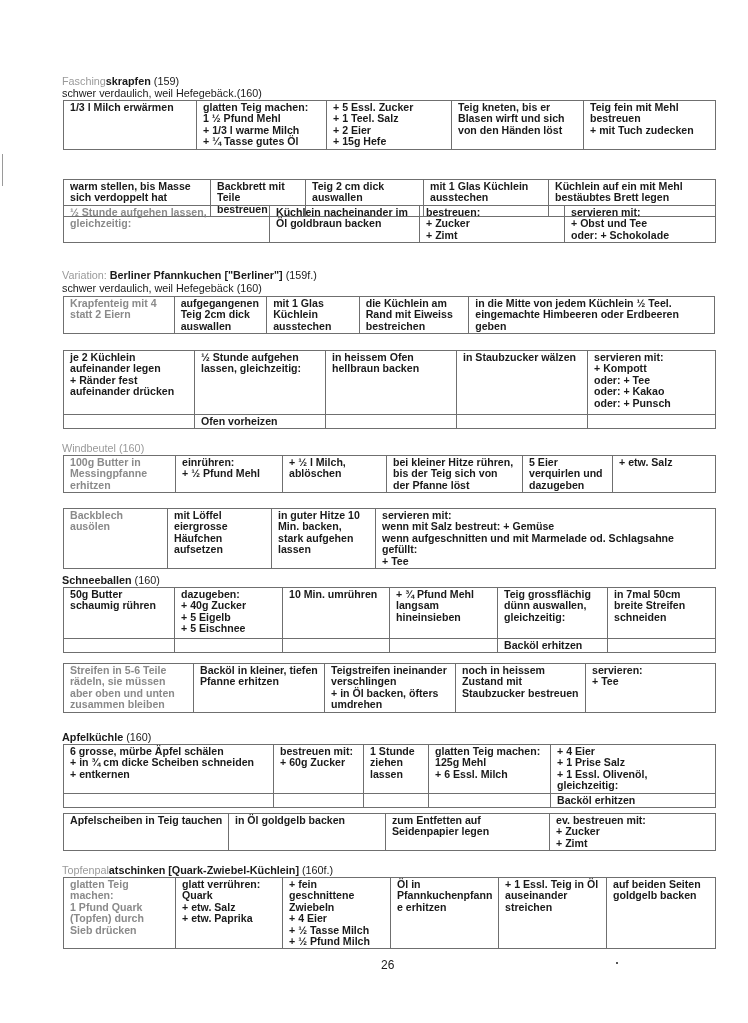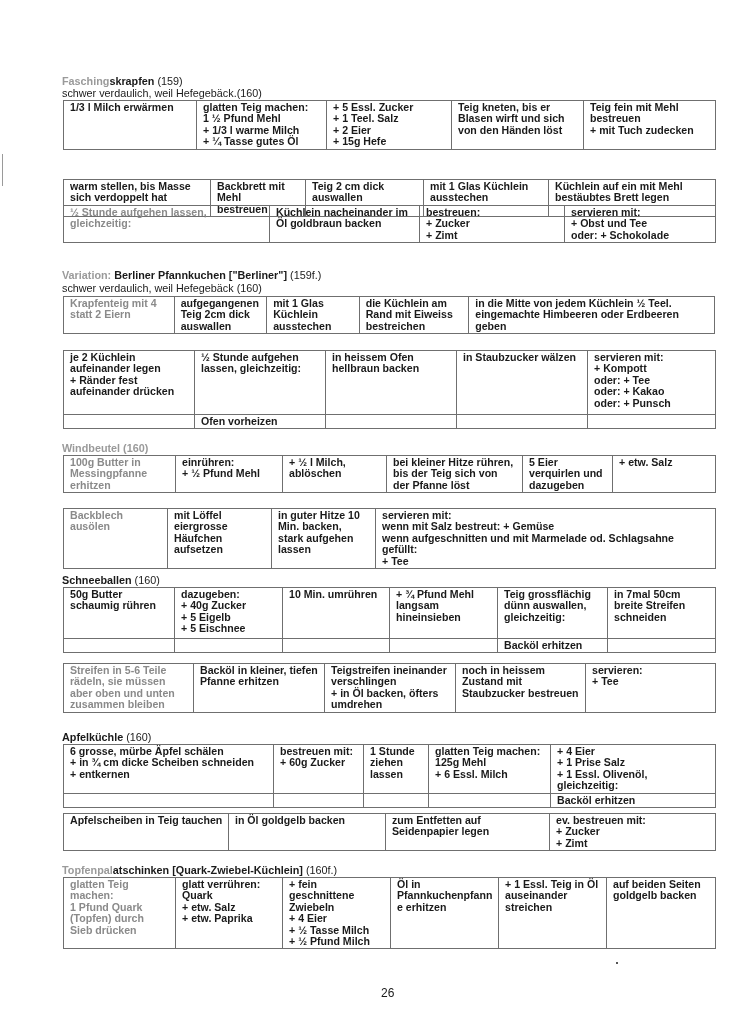--- a/index.html
+++ b/index.html
@@ -1,25 +1,25 @@
 <!DOCTYPE html>
 <html><head>
 <meta charset="utf-8">
 <style>
   html, body { margin:0; padding:0; background:#ffffff; }
   body { width:748px; height:1023px; position:relative; overflow:hidden;
          font-family:"Liberation Sans", sans-serif; color:#1a1a1a; font-size:10.6px; line-height:11.4px; }
   .title { position:absolute; left:62px; font-size:10.8px; line-height:12px; white-space:nowrap; }
   .title b { font-weight:bold; }
   .sub { position:absolute; left:62px; font-size:10.8px; line-height:12px; white-space:nowrap;text-align:center; }
-  .faded { color:#9a9a9a;font-weight:bold; }
+  .faded { color:#9a9a9a; }
   table.r { position:absolute; border-collapse:collapse; table-layout:fixed;font-weight:bold; }
   table.r td { border:1px solid #6f6f6f; vertical-align:top; padding:1px 5px 1px 6px; white-space:pre-line; }
   table.r td.g { color:#8a8a8a; }
-  .pageno { position:absolute; left:381px; top:988px; font-size:12px; }
+  .pageno { position:absolute; left:381px; top:960px; font-size:12px; }
   .scanmark { position:absolute; left:2px; top:154px; width:1px; height:32px; background:#9a9a9a; }
   .dot { position:absolute; width:2px; height:2px; background:#555; }
 </style>
 </head>
 <body>
 
 <div class="scanmark"></div>
 
 <div class="title" style="top:75px"><span class="faded">Fasching</span><b>skrapfen</b><span> (159)</span></div>
 <div class="sub" style="top:87px">schwer verdaulich, weil Hefegebäck.(160)</div>
@@ -56,21 +56,21 @@
       <col style="width:147px">
       <col style="width:95px">
       <col style="width:118px">
       <col style="width:125px">
       <col style="width:167px">
     </colgroup>
   <tbody>
       <tr>
     <td>warm stellen, bis Masse
 sich verdoppelt hat</td>
-    <td>Backbrett mit Mehl
+    <td>Backbrett mit Teile
 bestreuen</td>
     <td>Teig 2 cm dick
 auswallen</td>
     <td>mit 1 Glas Küchlein
 ausstechen</td>
     <td>Küchlein auf ein mit Mehl
 bestäubtes Brett legen</td>
   </tr>
 </tbody>
   </table>

